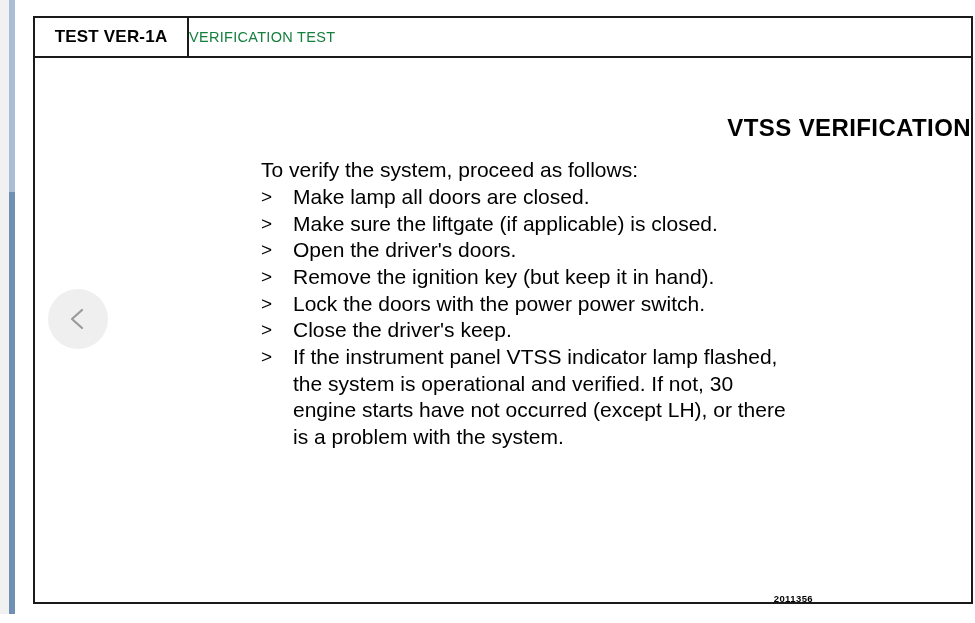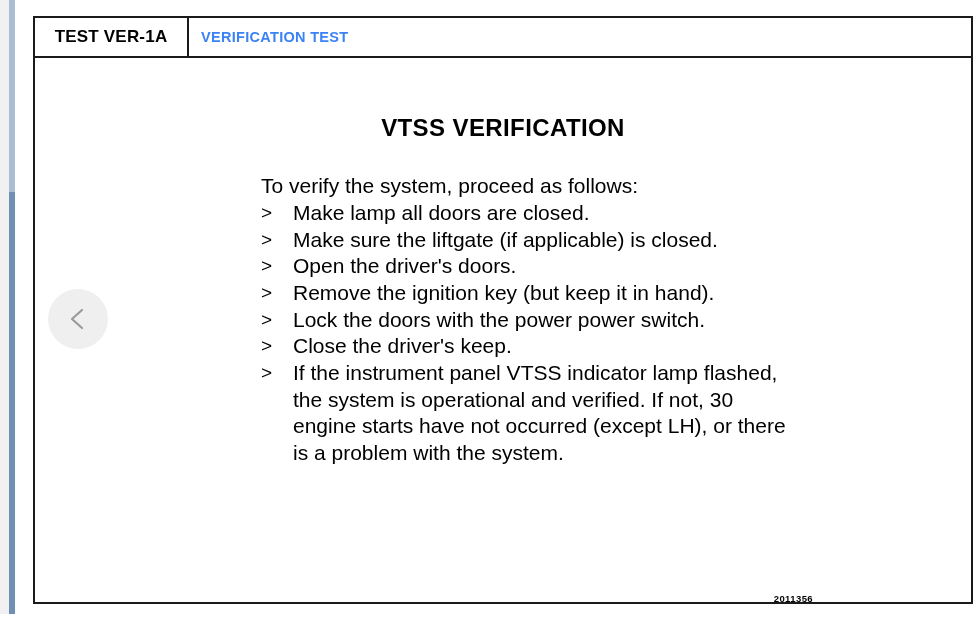--- a/index.html
+++ b/index.html
@@ -83,46 +83,46 @@
     justify-content: center;
     font-size: 17px;
     font-weight: bold;
     letter-spacing: 0.2px;
     color: #000;
   }
   #header-title {
     flex: 1;
     display: flex;
     align-items: center;
-    padding-left: 12px;
+    padding-left: 0;
     font-size: 14.5px;
-    font-weight: bold;
+    font-weight: normal;
     letter-spacing: 0.3px;
-    color: #3b82f6;
+    color: #15803d;
   }
 
   
   #doc-body {
     position: relative;
     height: 546px;
   }
 
   #doc-title {
-    text-align: center;
+    text-align: right;
     font-size: 24px;
     font-weight: bold;
     color: #000;
     margin-top: 56px;
     letter-spacing: 0.4px;
   }
 
   #intro {
     font-size: 21px;
     color: #000;
-    margin-top: 32px;
+    margin-top: 16px;
     margin-left: 226px;
   }
 
   #steps {
     margin-top: 2px;
     margin-left: 226px;
     width: 540px;
   }
   .step {
     display: flex;

